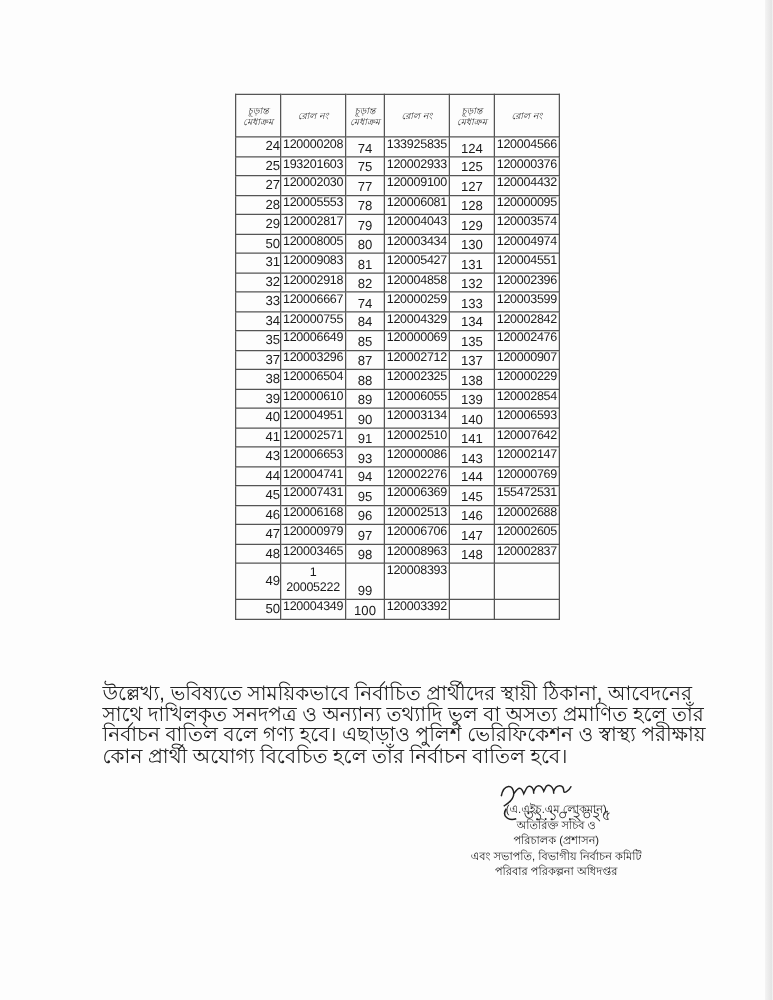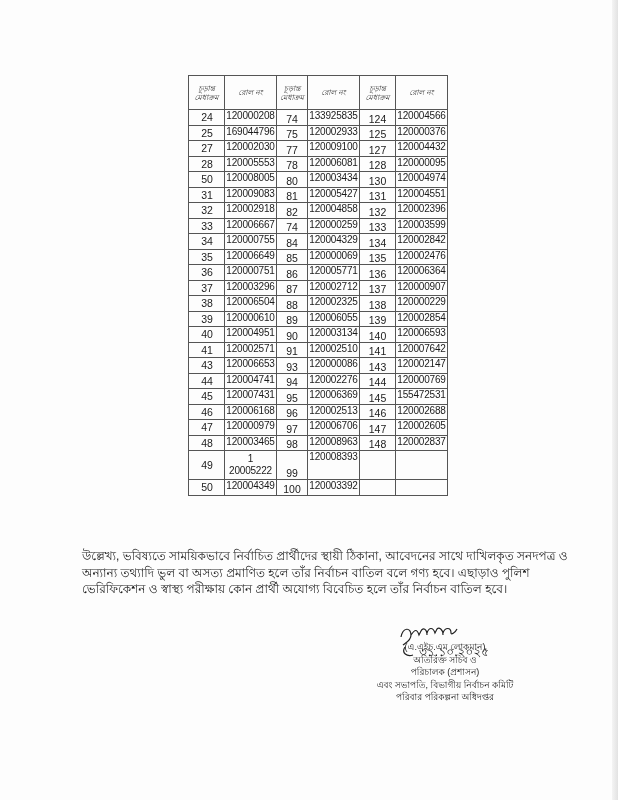--- a/index.html
+++ b/index.html
@@ -14,28 +14,28 @@
   }
   table.results td, table.results th {
     border: 1px solid #555; padding: 0; text-align: center; font-weight: normal;
   }
   th { height: 33px; font-size: 7.5px; line-height: 9px; color: #333; font-style: italic; }
   td { height: 14.5px; }
   .c-serial { width: 35px; }
   .c-roll { width: 51px; }
   .c-serial2 { width: 30px; }
   td.serial { text-align: left; padding-left: 3px; font-size: 10.5px; vertical-align: bottom; }
-  td.serial.first { text-align: center; padding-left: 1px; vertical-align: middle; }
+  td.serial.first { text-align: right; padding-left: 1px; vertical-align: middle; }
   td.roll { vertical-align: top; font-size: 10px; letter-spacing: -0.2px; }
   td.empty { border: none; }
   tr.tall td { height: 28px; }
   td.roll.split { line-height: 12px; vertical-align: middle; }
   .note {
     position: absolute; left: 82px; top: 548px; width: 490px;
-    font-size: 12px; line-height: 16.5px; color: #222;
+    font-size: 16px; line-height: 16.5px; color: #222;
   }
   .sig-mark {
     position: absolute; left: 397px; top: 623px; width: 110px; height: 38px;
   }
   .sig-block {
     position: absolute; left: 345px; top: 641px; width: 200px; text-align: center;
     font-size: 9px; line-height: 12.5px; color: #222;
   }
 </style>
 </head>
@@ -58,21 +58,21 @@
       <tr>
         <td class="serial first">24</td>
         <td class="roll">120000208</td>
         <td class="serial">74</td>
         <td class="roll">133925835</td>
         <td class="serial">124</td>
         <td class="roll">120004566</td>
       </tr>
       <tr>
         <td class="serial first">25</td>
-        <td class="roll">169044796</td>
+        <td class="roll">193201603</td>
         <td class="serial">75</td>
         <td class="roll">120002933</td>
         <td class="serial">125</td>
         <td class="roll">120000376</td>
       </tr>
       <tr>
         <td class="serial first">27</td>
         <td class="roll">120002030</td>
         <td class="serial">77</td>
         <td class="roll">120009100</td>
@@ -81,20 +81,28 @@
       </tr>
       <tr>
         <td class="serial first">28</td>
         <td class="roll">120005553</td>
         <td class="serial">78</td>
         <td class="roll">120006081</td>
         <td class="serial">128</td>
         <td class="roll">120000095</td>
       </tr>
       <tr>
+        <td class="serial first">29</td>
+        <td class="roll">120002817</td>
+        <td class="serial">79</td>
+        <td class="roll">120004043</td>
+        <td class="serial">129</td>
+        <td class="roll">120003574</td>
+      </tr>
+      <tr>
         <td class="serial first">50</td>
         <td class="roll">120008005</td>
         <td class="serial">80</td>
         <td class="roll">120003434</td>
         <td class="serial">130</td>
         <td class="roll">120004974</td>
       </tr>
       <tr>
         <td class="serial first">31</td>
         <td class="roll">120009083</td>
@@ -127,28 +135,20 @@
         <td class="serial">134</td>
         <td class="roll">120002842</td>
       </tr>
       <tr>
         <td class="serial first">35</td>
         <td class="roll">120006649</td>
         <td class="serial">85</td>
         <td class="roll">120000069</td>
         <td class="serial">135</td>
         <td class="roll">120002476</td>
-      </tr>
-      <tr>
-        <td class="serial first">36</td>
-        <td class="roll">120000751</td>
-        <td class="serial">86</td>
-        <td class="roll">120005771</td>
-        <td class="serial">136</td>
-        <td class="roll">120006364</td>
       </tr>
       <tr>
         <td class="serial first">37</td>
         <td class="roll">120003296</td>
         <td class="serial">87</td>
         <td class="roll">120002712</td>
         <td class="serial">137</td>
         <td class="roll">120000907</td>
       </tr>
       <tr>

